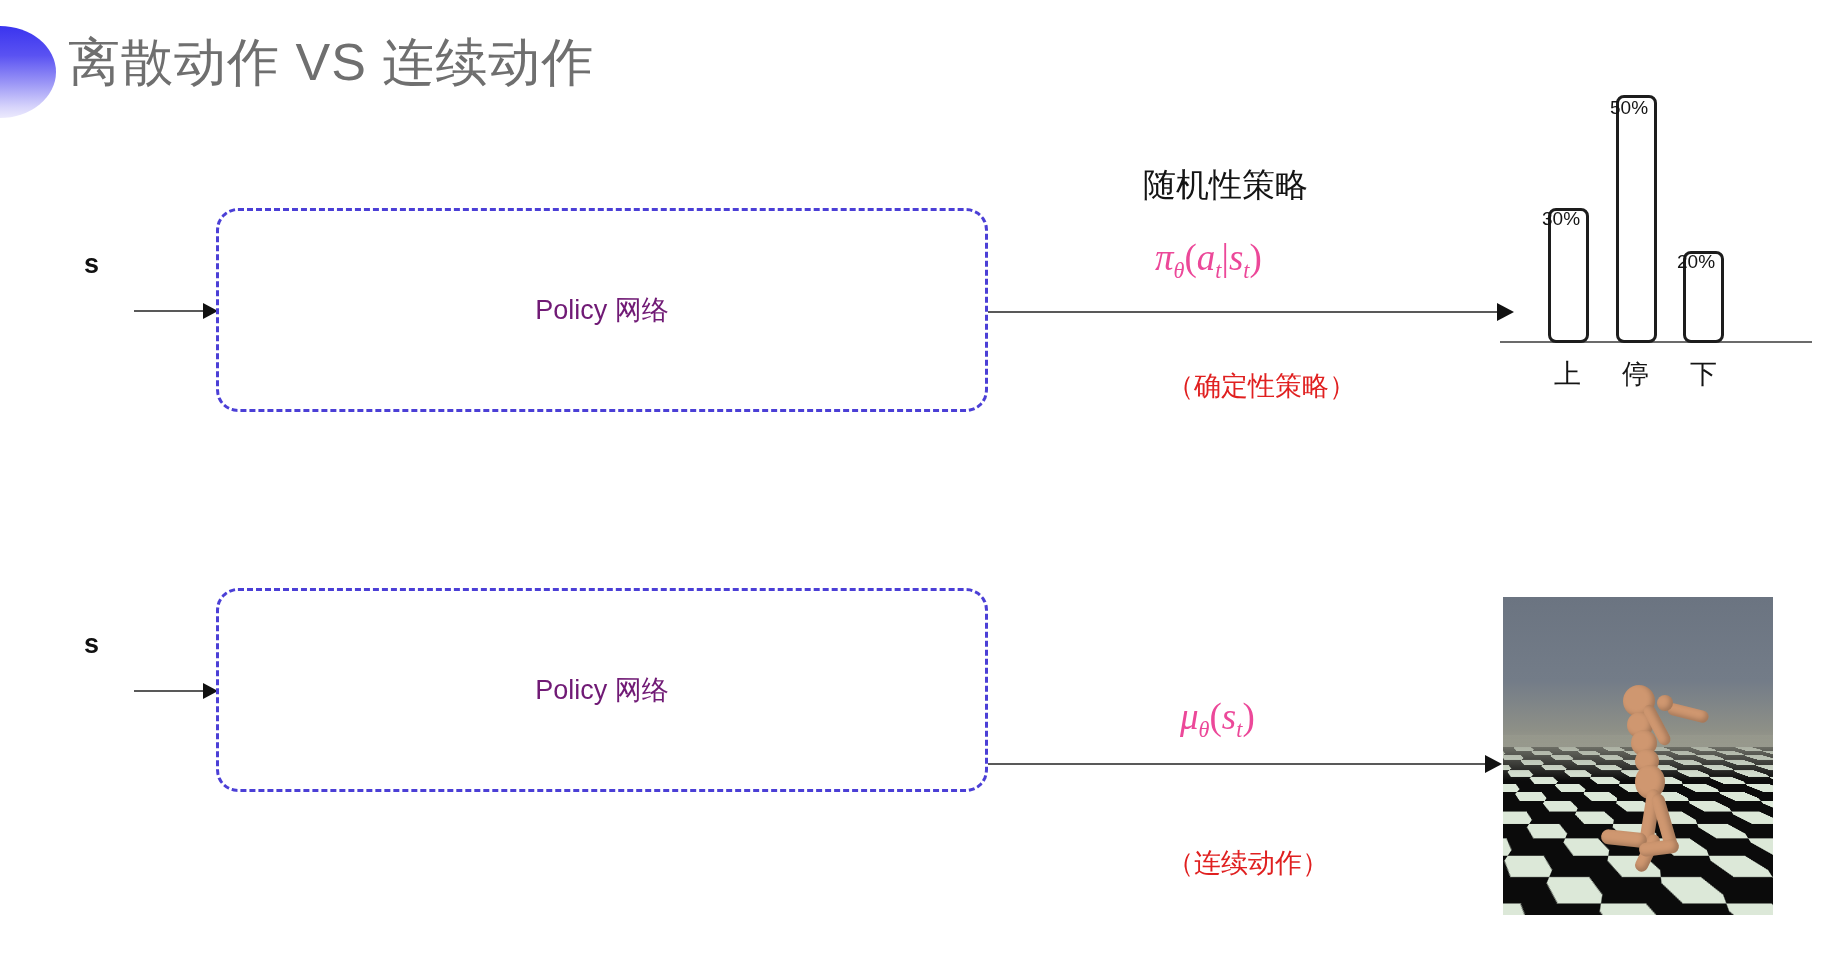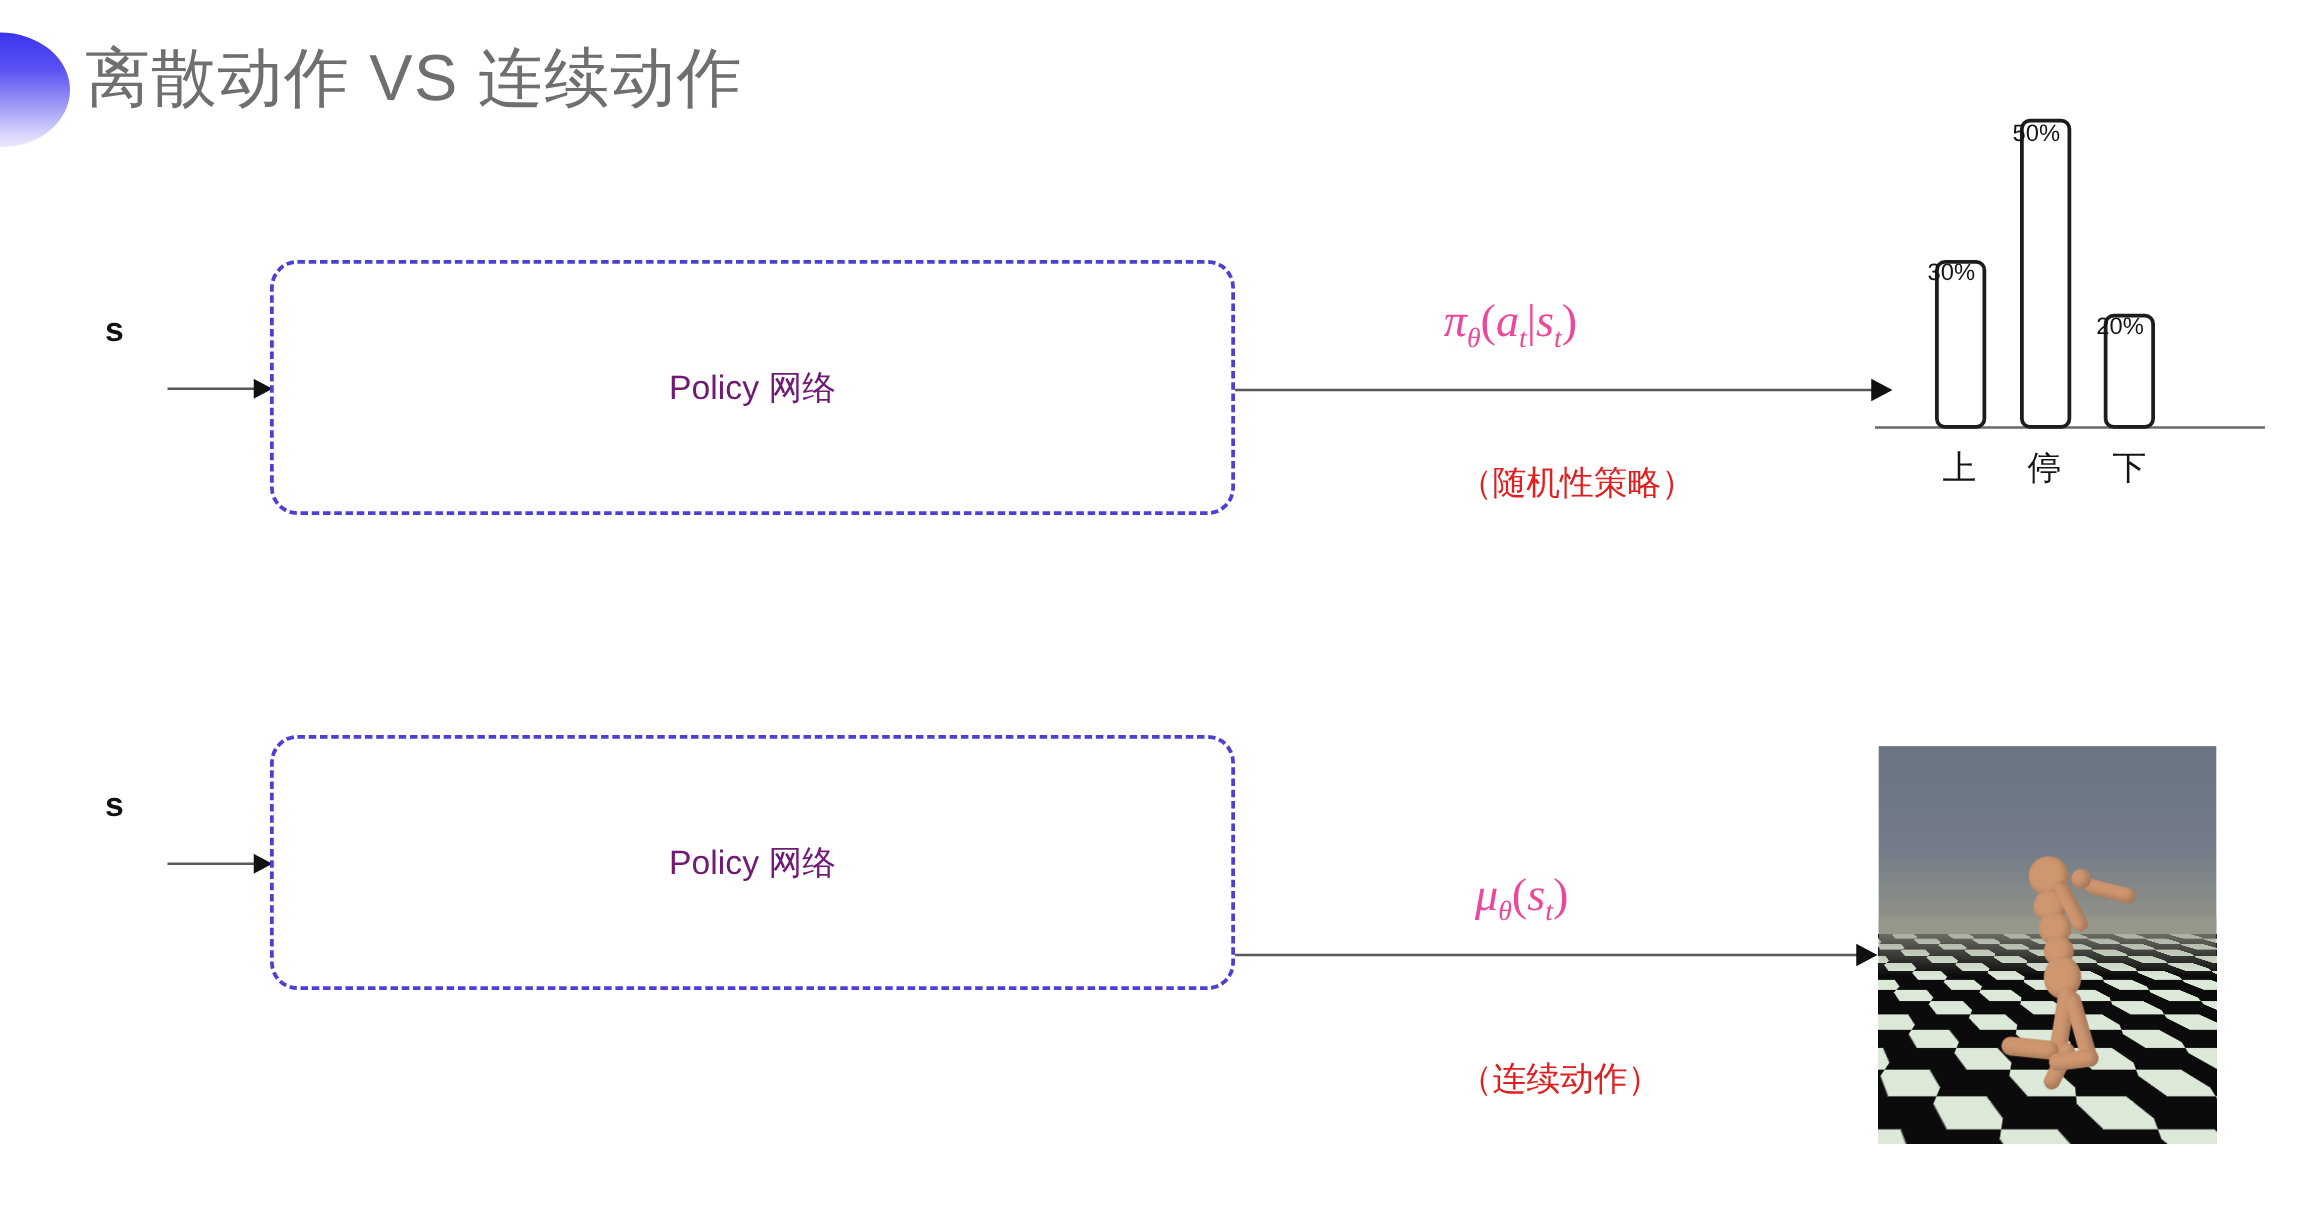--- a/index.html
+++ b/index.html
@@ -219,28 +219,29 @@
   <div class="title-bullet"></div>
   <div class="title-text">离散动作 VS 连续动作</div>
 
   <div class="state-label" style="left:84px; top:249px;">s</div>
   <div class="arrow short" style="left:134px; top:310px; width:82px;"></div>
 
   <div class="policy-box" style="left:216px; top:208px; width:772px; height:204px;">
     <div class="policy-box-label">Policy 网络</div>
   </div>
 
+  <div class="policy-kind" style="left:1143px; top:163px;">随机性策略</div>
 
   <div class="formula" style="left:1155px; top:236px;">
     <span>π</span><sub>θ</sub><span class="up">(</span><span>a</span><sub>t</sub><span class="up">|</span><span>s</span><sub>t</sub><span class="up">)</span>
   </div>
 
   <div class="arrow" style="left:988px; top:311px; width:524px;"></div>
 
-  <div class="action-note" style="left:1167px; top:368px;">（随机性策略）</div>
+  <div class="action-note" style="left:1167px; top:368px;">（确定性策略）</div>
 
   <div id="bar-chart">
     <div class="chart-baseline"></div>
 
     <div class="bar" style="left:78px; height:135px;"></div>
     <div class="bar-value" style="left:72px; top:112px;">30%</div>
     <div class="bar-cat" style="left:84px;">上</div>
 
     <div class="bar" style="left:146px; height:248px;"></div>
     <div class="bar-value" style="left:140px; top:1px;">50%</div>

